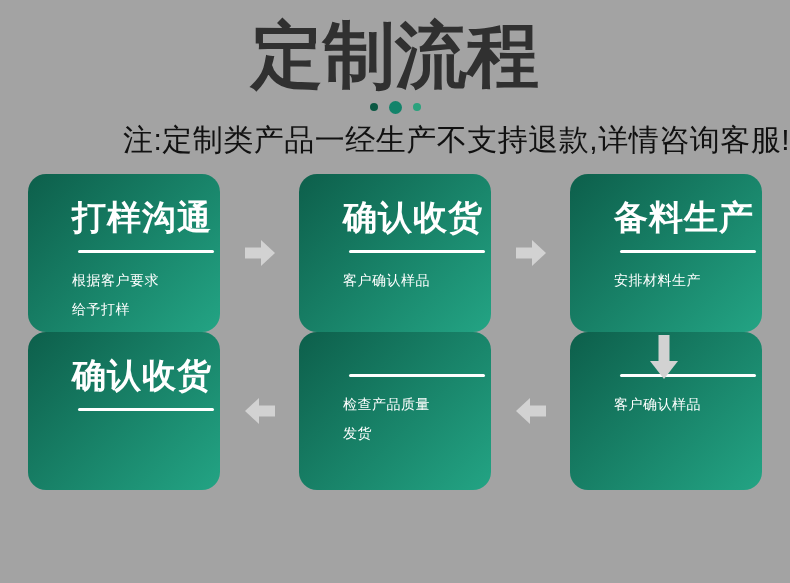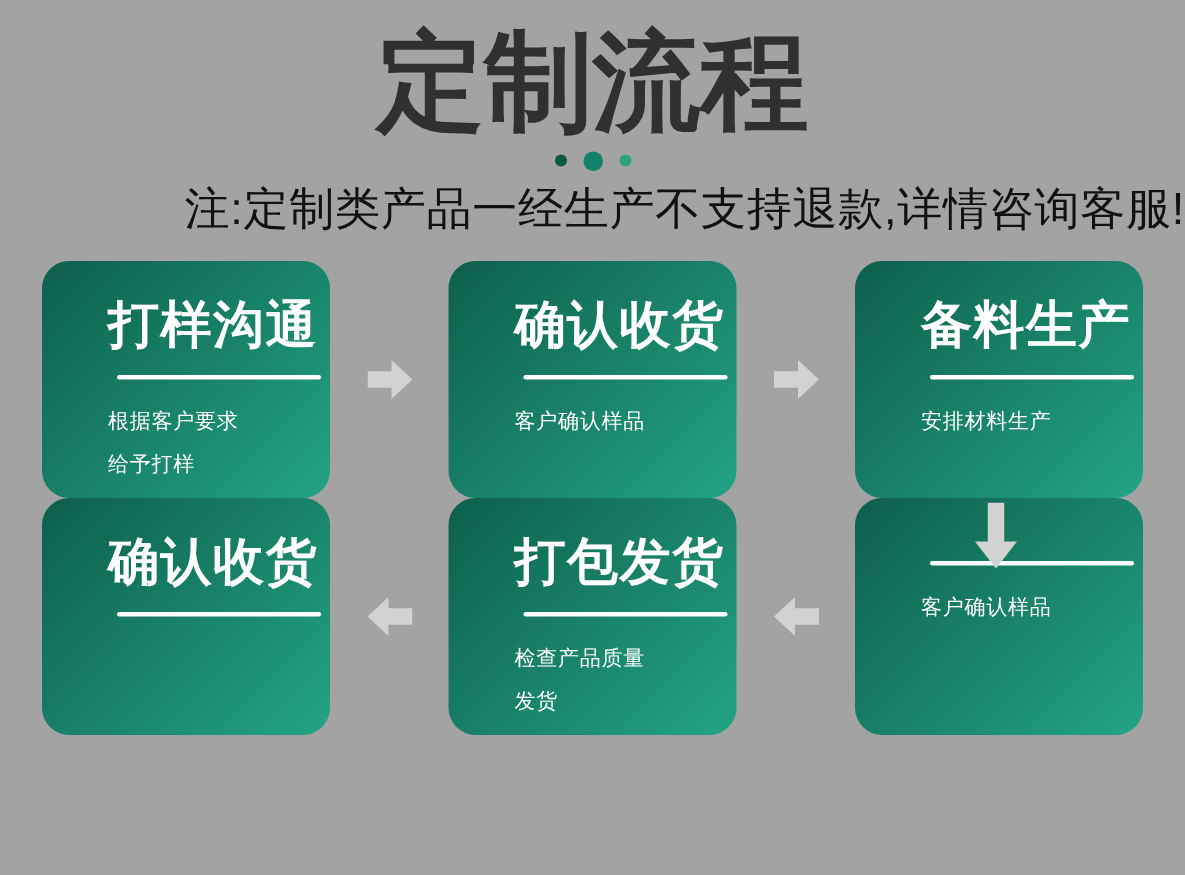--- a/index.html
+++ b/index.html
@@ -183,21 +183,20 @@
       <div class="connector">
         <span>
           <svg width="30" height="26" viewBox="0 0 30 26">
             <rect class="arrow-fill" x="13" y="7.5" width="17" height="11"></rect>
             <polygon class="arrow-fill" points="14,0 0,13 14,26"></polygon>
           </svg>
         </span>
       </div>
 
       <div class="step-box">
-        <div class="step-title">打包发货</div>
         <div class="step-divider"></div>
         <div class="step-desc">检查产品质量
 发货</div>
       </div>
 
       <div class="connector">
         <span>
           <svg width="30" height="26" viewBox="0 0 30 26">
             <rect class="arrow-fill" x="13" y="7.5" width="17" height="11"></rect>
             <polygon class="arrow-fill" points="14,0 0,13 14,26"></polygon>

